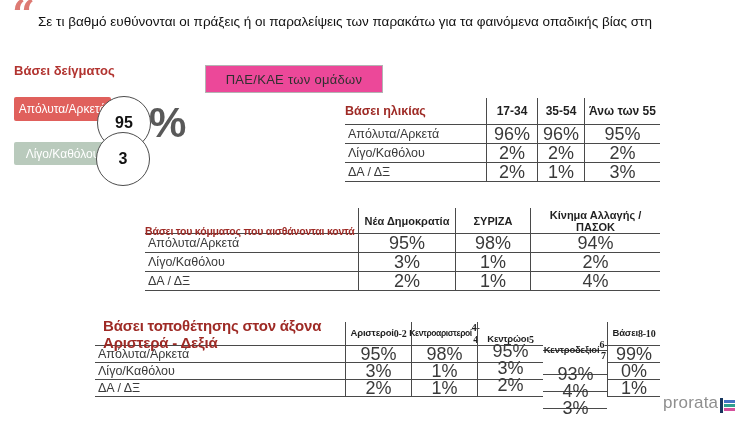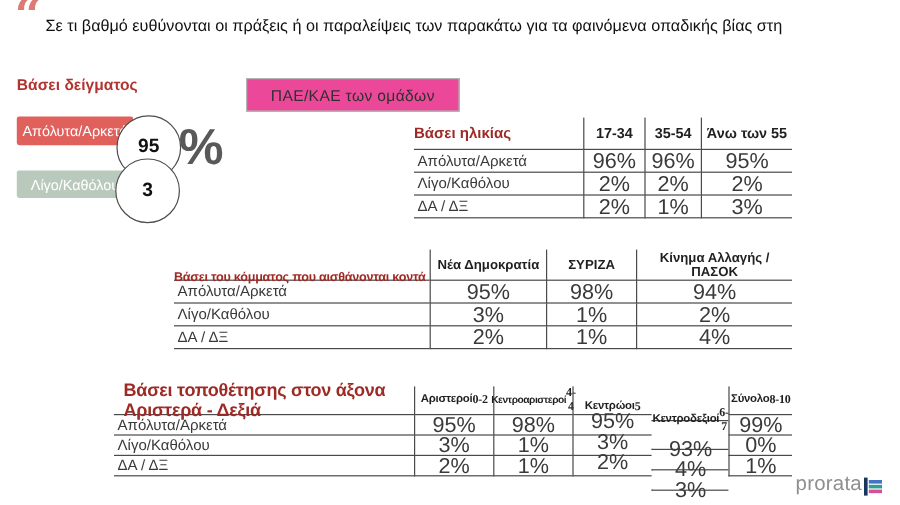--- a/index.html
+++ b/index.html
@@ -170,21 +170,21 @@
       </div>
       <div class="tc c3 vline colhead">
         <span class="l1">Κεντρώοι</span>
         <span class="l2">5</span>
       </div>
       <div class="tc c4 vline colhead">
         <span class="l1">Κεντροδεξιοί</span>
         <span class="l2">6-7</span>
       </div>
       <div class="tc c5 vline colhead">
-        <span class="l1">Σύνολο</span>
+        <span class="l1">Βάσει</span>
         <span class="l2">8-10</span>
       </div>
     </div>
     <div class="tr drow hb">
       <div class="tc c0 rowlab">Απόλυτα/Αρκετά</div>
       <div class="tc c1 vline val">95%</div>
       <div class="tc c2 vline val">98%</div>
       <div class="tc c3 vline val">95%</div>
       <div class="tc c4 vline val">93%</div>
       <div class="tc c5 vline val">99%</div>

